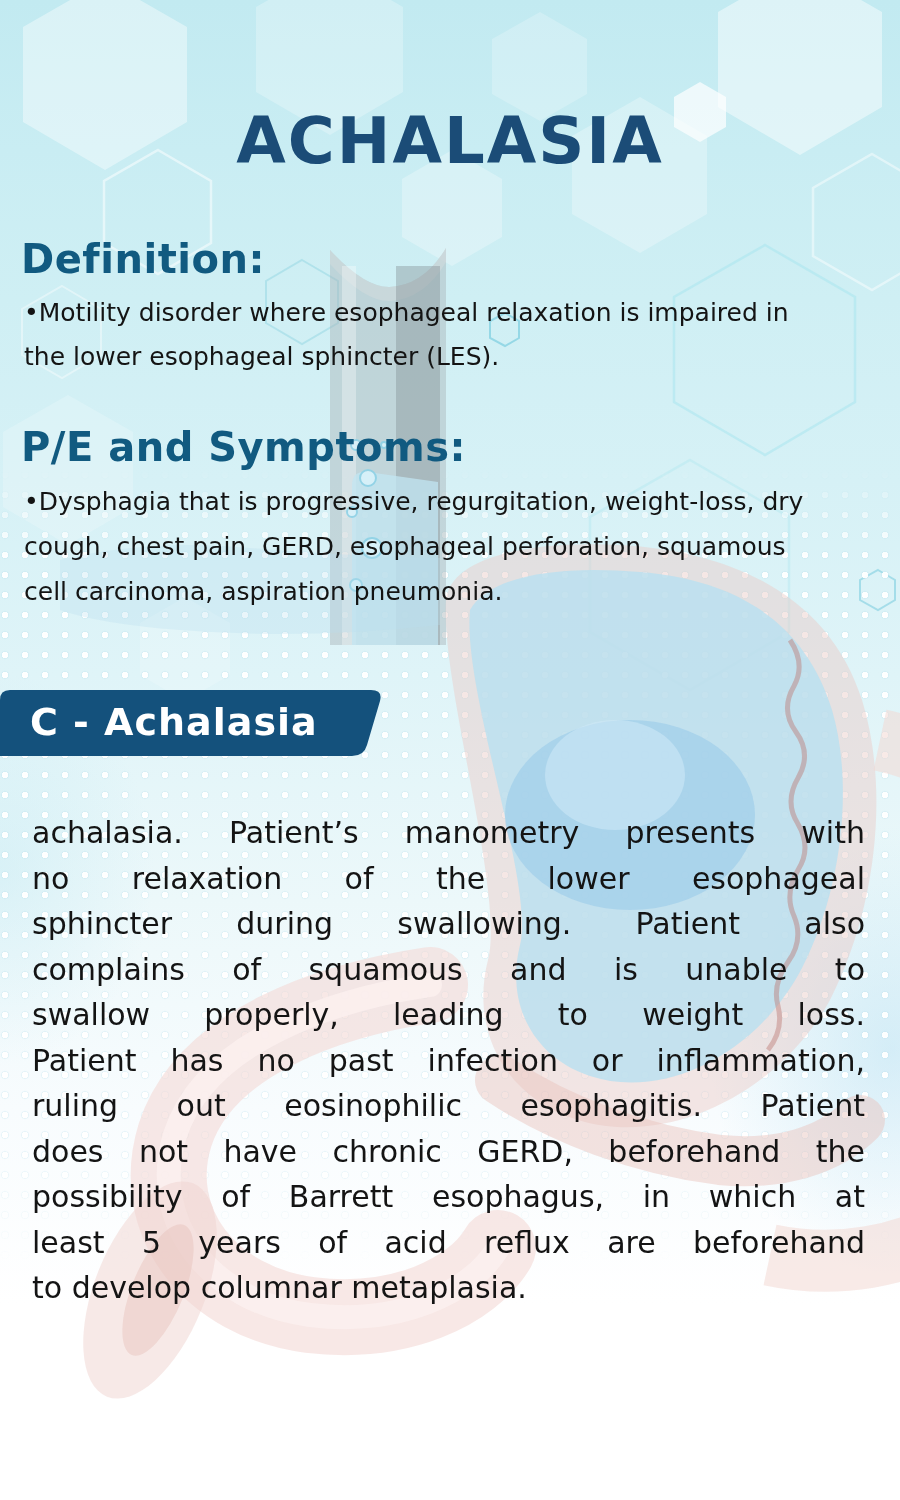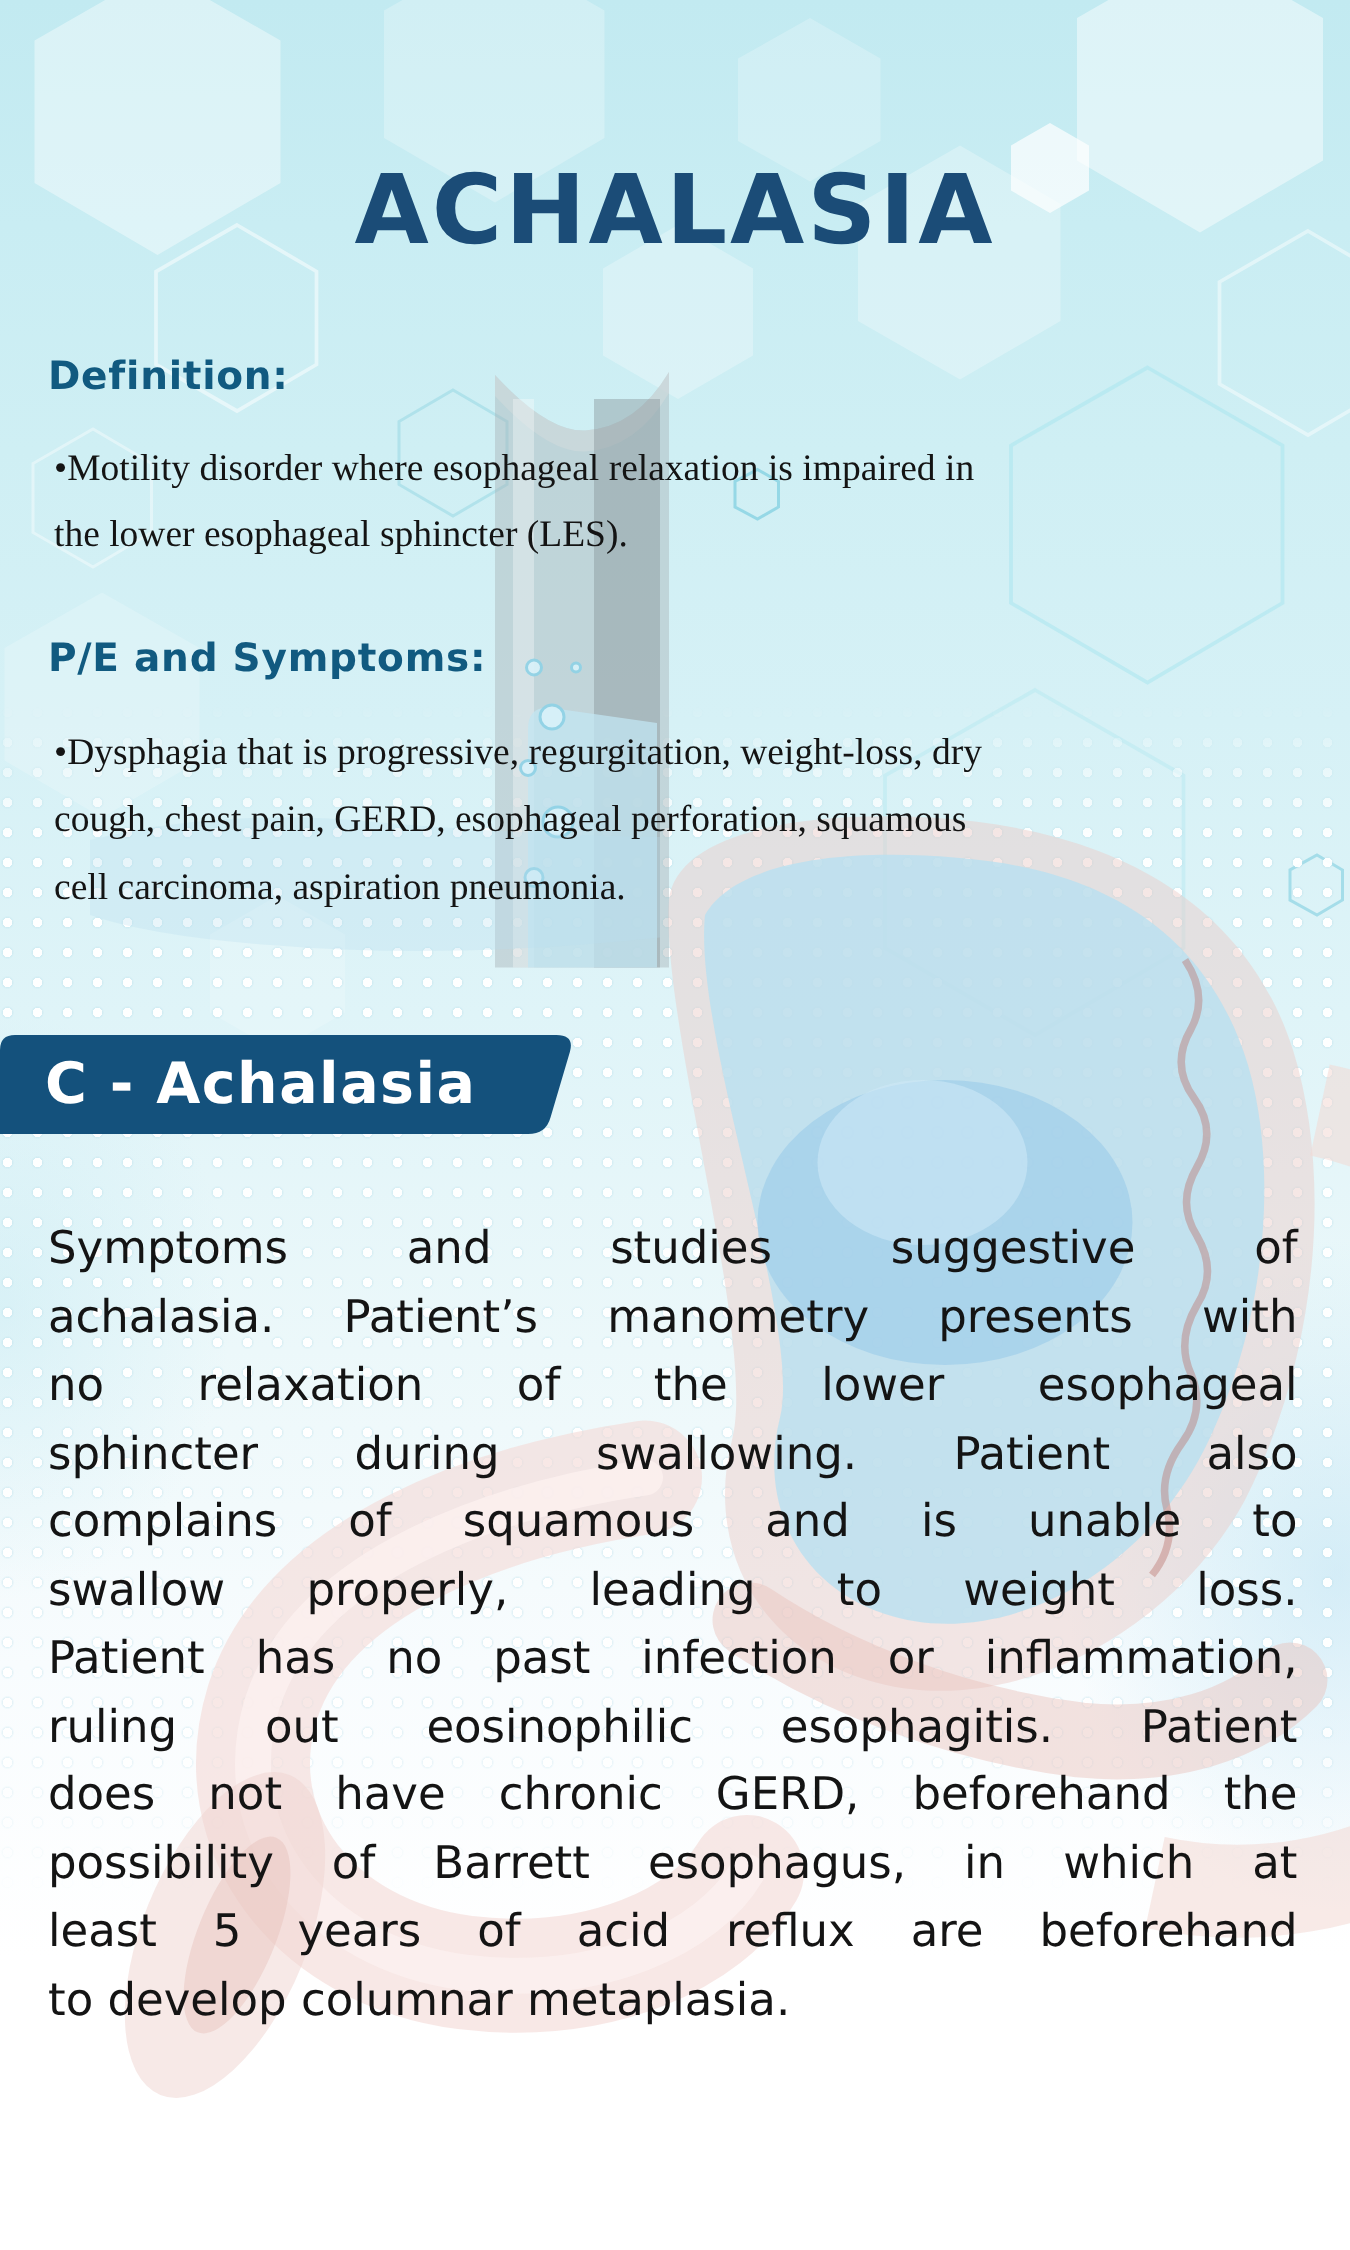--- a/index.html
+++ b/index.html
@@ -32,27 +32,27 @@
   }
 
   .art { position: absolute; inset: 0; }
 
   .title {
     position: absolute; top: 104px; left: 0; width: 900px;
     text-align: center; font-size: 64px; font-weight: bold;
     letter-spacing: 2px; color: var(--title);
   }
   .heading {
-    position: absolute; left: 32px; font-size: 26px; font-weight: bold;
+    position: absolute; left: 21px; font-size: 40px; font-weight: bold;
     color: var(--heading); letter-spacing: .5px;
   }
   .h-def { top: 236px; }
   .h-pe  { top: 424px; }
 
-  .plain-lines { position: absolute; left: 36px; right: 20px; font-family: Liberation Serif, serif; }
+  .plain-lines { position: absolute; left: 24px; right: 20px; }
   .def-lines { top: 291px; }
   .pe-lines  { top: 479px; }
   .plain-line {
     font-size: 25px; line-height: 44px; white-space: nowrap; color: var(--body-text);
   }
   .pe-lines .plain-line { line-height: 45px; }
 
   .banner { position: absolute; left: 0; top: 690px; width: 386px; height: 76px; }
   .banner svg { position: absolute; inset: 0; }
   .banner-label {
@@ -148,21 +148,20 @@
     </div>
 
   <div class="banner">
     <svg width="386" height="66" viewBox="0 0 386 66" aria-hidden="true">
       <path d="M10,0 L371,0 Q383,0 380,11 L367,55 Q364,66 352,66 L0,66 L0,10 Q0,0 10,0 Z" fill="#14517c"></path>
     </svg>
     <div class="banner-label">C - Achalasia</div>
   </div>
 
   <div class="case">
-      <div class="case-line">Symptoms and studies suggestive of</div>
       <div class="case-line">achalasia. Patient’s manometry presents with</div>
       <div class="case-line">no relaxation of the lower esophageal</div>
       <div class="case-line">sphincter during swallowing. Patient also</div>
       <div class="case-line">complains of squamous and is unable to</div>
       <div class="case-line">swallow properly, leading to weight loss.</div>
       <div class="case-line">Patient has no past infection or inflammation,</div>
       <div class="case-line">ruling out eosinophilic esophagitis. Patient</div>
       <div class="case-line">does not have chronic GERD, beforehand the</div>
       <div class="case-line">possibility of Barrett esophagus, in which at</div>
       <div class="case-line">least 5 years of acid reflux are beforehand</div>

